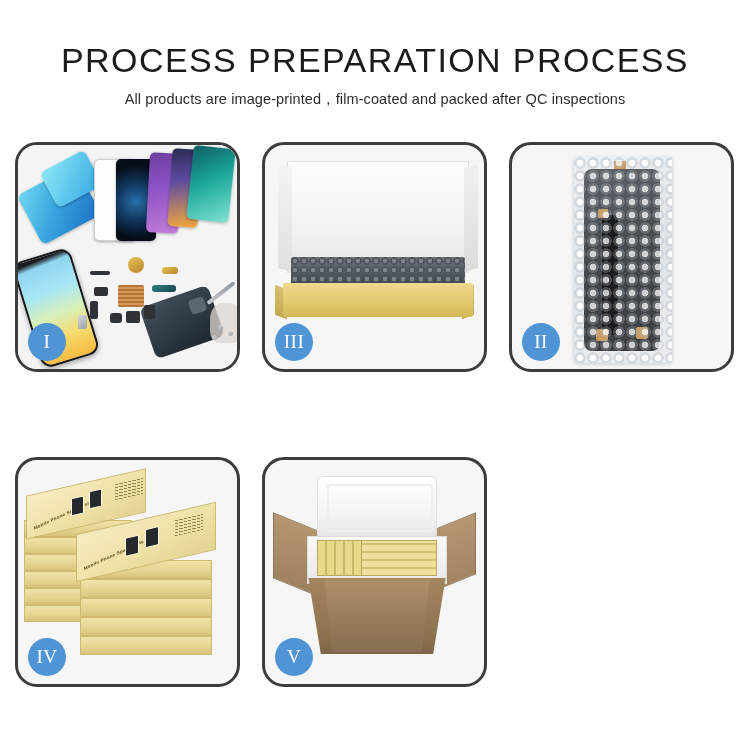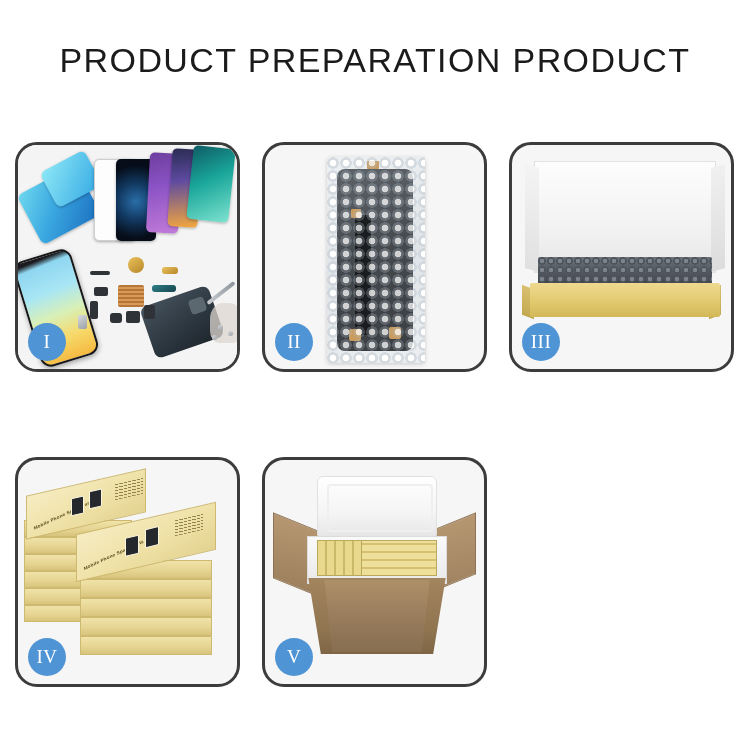--- a/index.html
+++ b/index.html
@@ -425,21 +425,22 @@
     position:absolute;
     background: rgba(140,112,82,.7);
   }
 </style>
 </head>
 <body>
 
 <div id="page">
 
   <div class="header">
-    <div class="main-title">PRODUCT PREPARATION PRODUCT</div>
+    <div class="main-title">PROCESS PREPARATION PROCESS</div>
+    <div class="sub-title">All products are image-printed，film-coated and packed after QC inspections</div>
   </div>
 
   <div class="grid">
 
     <div class="panel">
       <div class="panel-stage">
         <div class="p1-bg"></div>
 
         <div class="phone-lcd lcd-blue"></div>
         <div class="phone-lcd lcd-blue2"></div>
@@ -468,41 +469,41 @@
         <div class="part silver round" style="left:200px;top:180px;width:5px;height:5px;"></div>
         <div class="part silver round" style="left:210px;top:186px;width:5px;height:5px;"></div>
         <div class="part silver round" style="left:194px;top:190px;width:5px;height:5px;"></div>
 
         <div class="badge">I</div>
       </div>
     </div>
 
     <div class="panel">
       <div class="panel-stage">
+        <div class="box3-lid"></div>
+        <div class="box3-foam"></div>
+        <div class="box3-base-left"></div>
+        <div class="box3-base-right"></div>
+        <div class="box3-base"></div>
+        <div class="badge">III</div>
+      </div>
+    </div>
+
+    <div class="panel">
+      <div class="panel-stage">
         <div class="bubblepack">
           <div class="screen-inner"></div>
           <div class="flex-strip"></div>
           <div class="tape" style="left:40px;top:4px;width:12px;height:8px;"></div>
           <div class="tape" style="left:24px;top:52px;width:10px;height:9px;"></div>
           <div class="tape" style="left:22px;top:172px;width:12px;height:12px;border-radius:2px;"></div>
           <div class="tape" style="left:62px;top:170px;width:12px;height:12px;border-radius:2px;"></div>
           <div class="bubble-overlay"></div>
         </div>
         <div class="badge">II</div>
-      </div>
-    </div>
-
-    <div class="panel">
-      <div class="panel-stage">
-        <div class="box3-lid"></div>
-        <div class="box3-foam"></div>
-        <div class="box3-base-left"></div>
-        <div class="box3-base-right"></div>
-        <div class="box3-base"></div>
-        <div class="badge">III</div>
       </div>
     </div>
 
     <div class="panel">
       <div class="panel-stage">
         <div class="stack">
 
           <div class="kbox" style="left:6px;top:60px;width:108px;height:17px;"></div>
           <div class="kbox" style="left:6px;top:77px;width:108px;height:17px;"></div>
           <div class="kbox" style="left:6px;top:94px;width:108px;height:17px;"></div>

